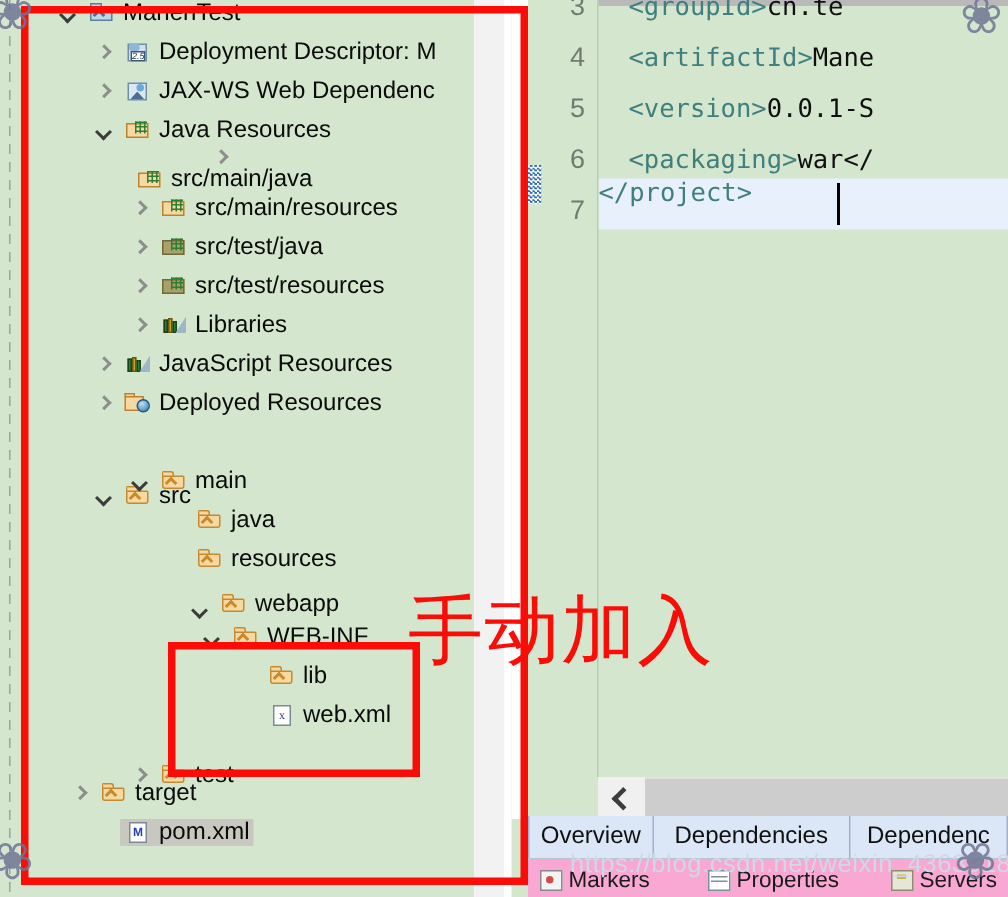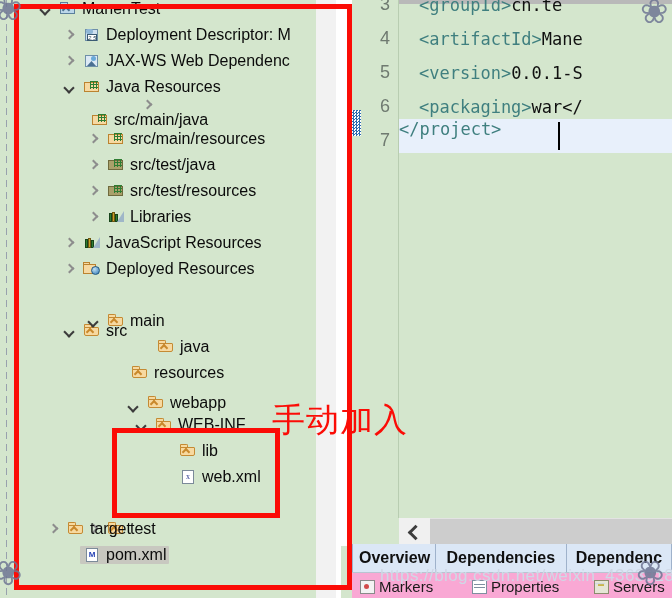--- a/index.html
+++ b/index.html
@@ -119,21 +119,21 @@
 
   
   #hbar{position:absolute;left:47px;top:518px;width:273px;height:28px;background:#fbfbfb;border-top:1px solid #e3e3e3;}
   #hbarLeft{position:absolute;left:47px;top:518px;width:31px;height:28px;background:#f0f0f0;}
   #hbarLeft .chev{position:absolute;left:11px;top:9px;width:8px;height:8px;border-left:3px solid #3c3c3c;border-bottom:3px solid #3c3c3c;transform:rotate(45deg);}
   #hbarThumb{position:absolute;left:78px;top:519px;width:242px;height:26px;background:#cdcdcd;}
 
   
   #formTabs{position:absolute;left:352px;top:544px;width:320px;height:28px;background:#dbe7f6;display:flex;}
   .ftab{height:28px;line-height:28px;font-size:16px;color:#101010;padding:0 6px;
-        border-right:1px solid #9fb2cb;box-sizing:border-box;text-align:center;white-space:nowrap;overflow:hidden;font-weight:bold;}
+        border-right:1px solid #9fb2cb;box-sizing:border-box;text-align:center;white-space:nowrap;overflow:hidden;}
   .ftab:first-child{border-left:1px solid #9fb2cb;}
 
   
   #bottomBar{position:absolute;left:352px;top:572px;width:320px;height:26px;background:#f9a8d4;
              border-top:1px solid #b9c4d2;overflow:hidden;}
   .btab{position:absolute;top:5px;font-size:15px;color:#1a1a1a;white-space:nowrap;display:flex;align-items:center;gap:4px;}
   .bico{width:13px;height:12px;display:inline-block;position:relative;}
   .bico.markers{background:#f3f3f3;border:1px solid #8a8a8a;}
   .bico.markers::after{content:"";position:absolute;left:3px;top:3px;width:5px;height:5px;border-radius:50%;background:#d24b4b;}
   .bico.props{background:#ffffff;border:1px solid #7f8fa0;}
@@ -143,21 +143,21 @@
 
   
   #paneGapA{position:absolute;left:336px;top:0;width:5px;height:598px;background:#ffffff;}
   #paneGapB{position:absolute;left:341px;top:0;width:11px;height:546px;background:#ffffff;}
 
   
   #annot{position:absolute;inset:0;pointer-events:none;}
   .rbox{position:absolute;border:5px solid #fb0c06;box-sizing:border-box;}
   #outerBox{left:14px;top:4px;width:338px;height:586px;}
   #innerBox{left:112px;top:428px;width:168px;height:90px;}
-  #cnText{position:absolute;left:272px;top:398px;font-size:33px;line-height:44px;color:#fb0c06;
+  #cnText{position:absolute;left:272px;top:398px;font-size:50px;line-height:44px;color:#fb0c06;
           font-family:"DejaVu Sans","Liberation Sans",sans-serif;font-weight:500;letter-spacing:1px;}
 
   
   #wm{position:absolute;left:380px;top:566px;font-size:17px;color:#cfd8e6;
       font-family:"Liberation Sans",sans-serif;letter-spacing:.4px;white-space:nowrap;}
 
   
   .orn{position:absolute;color:#6f7694;opacity:.85;font-size:34px;line-height:34px;
        font-family:"DejaVu Sans",sans-serif;}
   #ornTL{left:-6px;top:-9px;transform:rotate(0deg);}
@@ -306,21 +306,21 @@
           <span class="arrow d"></span>
           <span class="tw">
             <span class="ico fld">
               <i class="t"></i>
               <i class="b"></i>
               <i class="a"></i>
             </span>
             <span class="lbl">main</span>
           </span>
         </div>
-        <div class="trow" style="position: absolute; left: 112px; top: 334px; gap: 26px;">
+        <div class="trow" style="position: absolute; left: 112px; top: 334px;">
           <span class="arrow"></span>
           <span class="tw">
             <span class="ico fld">
               <i class="t"></i>
               <i class="b"></i>
               <i class="a"></i>
             </span>
             <span class="lbl">java</span>
           </span>
         </div>
@@ -371,21 +371,21 @@
         <div class="trow" style="position: absolute; left: 160px; top: 464px;">
           <span class="arrow"></span>
           <span class="tw">
             <span class="ico xml">
               <i class="p"></i>
               <span class="x">x</span>
             </span>
             <span class="lbl">web.xml</span>
           </span>
         </div>
-        <div class="trow" style="position: absolute; left: 88px; top: 516px; align-items: center;">
+        <div class="trow" style="position: absolute; left: 88px; top: 504px; align-items: center;">
           <span class="arrow r"></span>
           <span class="tw">
             <span class="ico fld">
               <i class="t"></i>
               <i class="b"></i>
               <i class="a"></i>
             </span>
             <span class="lbl">test</span>
           </span>
         </div>

